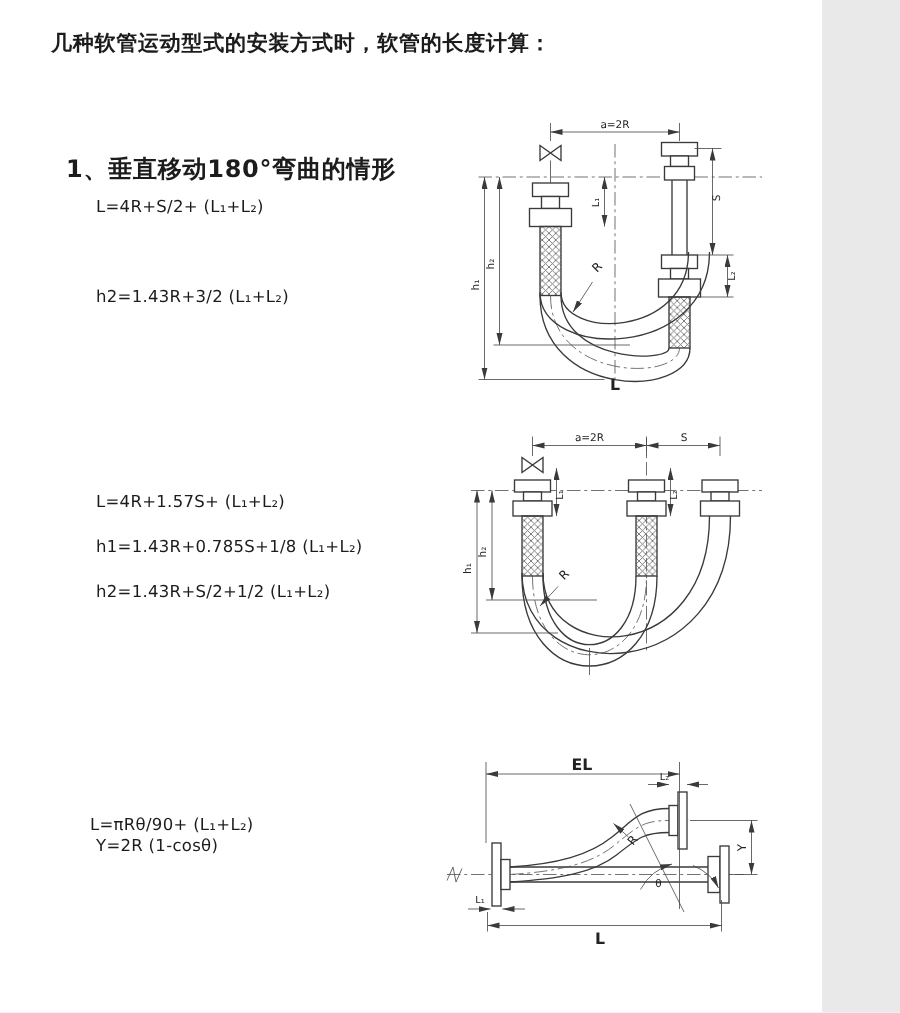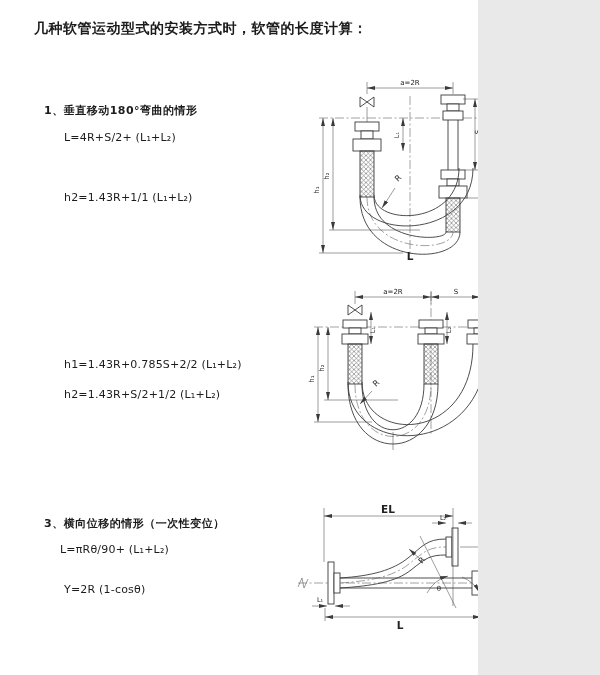--- a/index.html
+++ b/index.html
@@ -1,19 +1,19 @@
 <!DOCTYPE html>
 <html><head>
 <meta charset="utf-8">
 <style>
   html,body{margin:0;padding:0;background:#e9e9e9;}
-  #page{position:relative;width:478px;height:675px;background:#ffffff;overflow:hidden;
+  #page{position:relative;width:548px;height:675px;background:#ffffff;overflow:hidden;
         font-family:"DejaVu Sans","Liberation Sans",sans-serif;color:#1c1c1c;}
   .title{position:absolute;left:34px;top:20px;font-size:14px;font-weight:bold;letter-spacing:.5px;}
-  .sec-head{position:absolute;font-size:11px;font-weight:bold;letter-spacing:.5px;}
+  .sec-head{position:absolute;font-size:16px;font-weight:bold;letter-spacing:.5px;}
   .formula{position:absolute;font-size:11px;font-weight:400;letter-spacing:.2px;white-space:pre;}
   svg{position:absolute;overflow:visible;}
   svg text{font-family:"DejaVu Sans","Liberation Sans",sans-serif;fill:#222;}
   .ln{stroke:#3a3a3a;stroke-width:0.9;fill:none;}
   .thin{stroke:#4a4a4a;stroke-width:0.55;fill:none;}
   .cl{stroke:#555;stroke-width:0.55;fill:none;stroke-dasharray:9 2.5 2 2.5;}
   .fit{stroke:#3a3a3a;stroke-width:0.9;fill:#ffffff;}
   .braid{stroke:#3a3a3a;stroke-width:0.9;fill:url(#braidpat);}
   .dimtxt{font-size:7px;}
   .dimtxt-s{font-size:6.5px;}
@@ -32,21 +32,21 @@
       <pattern id="braidpat" width="4.5" height="4.5" patternUnits="userSpaceOnUse">
         <path d="M0,4.5 L4.5,0 M0,0 L4.5,4.5" stroke="#6f6f6f" stroke-width="0.6" fill="none"></path>
       </pattern>
     </defs>
   </svg>
 
   <div class="title">几种软管运动型式的安装方式时，软管的长度计算：</div>
 
   <div class="sec-head" style="left:44px;top:103px;">1、垂直移动180°弯曲的情形</div>
   <div class="formula" style="left:64px;top:131px;">L=4R+S/2+ (L₁+L₂)</div>
-  <div class="formula" style="left:64px;top:191px;">h2=1.43R+1/1 (L₁+L₂)</div>
+  <div class="formula" style="left:64px;top:191px;">h2=1.43R+3/2 (L₁+L₂)</div>
 
   <svg style="left:303px;top:70px;" width="290" height="192" viewBox="0 0 290 192">
 
     <line class="cl" x1="16" y1="48" x2="205" y2="48"></line>
     <line class="cl" x1="107" y1="26" x2="107" y2="186"></line>
 
     <line class="thin" x1="64" y1="18" x2="150" y2="18" marker-start="url(#arr)" marker-end="url(#arr)"></line>
     <line class="thin" x1="64" y1="12" x2="64" y2="24"></line>
     <line class="thin" x1="150" y1="12" x2="150" y2="24"></line>
     <text class="dimtxt" x="107" y="15" text-anchor="middle">a=2R</text>
@@ -94,21 +94,22 @@
     <text class="dimtxt" x="177" y="62" text-anchor="middle" transform="rotate(-90 177 62)">S</text>
     <line class="thin" x1="182" y1="100" x2="182" y2="128" marker-start="url(#arr)" marker-end="url(#arr)"></line>
     <text class="dimtxt-s" x="187" y="114" text-anchor="middle" transform="rotate(-90 187 114)">L₂</text>
 
     <text class="dimtxt" style="font-size:8px;" x="95" y="112" transform="rotate(-45 95 112)">R</text>
     <line class="thin" x1="92" y1="118" x2="79" y2="138" marker-end="url(#arr)"></line>
 
     <text class="biglab" x="107" y="190" text-anchor="middle">L</text>
   </svg>
 
-  <div class="formula" style="left:64px;top:358px;">h1=1.43R+0.785S+2/2 (L₁+L₂)</div>
+  <div class="formula" style="left:64px;top:328px;">L=4R+1.57S+ (L₁+L₂)</div>
+  <div class="formula" style="left:64px;top:358px;">h1=1.43R+0.785S+1/8 (L₁+L₂)</div>
   <div class="formula" style="left:64px;top:388px;">h2=1.43R+S/2+1/2 (L₁+L₂)</div>
 
   <svg style="left:300px;top:284px;" width="298" height="172" viewBox="0 0 298 172">
 
     <line class="cl" x1="14" y1="43" x2="208" y2="43"></line>
     <line class="cl" x1="131" y1="8" x2="131" y2="152"></line>
 
     <line class="thin" x1="55" y1="7" x2="55" y2="20"></line>
     <line class="thin" x1="131" y1="7" x2="131" y2="20"></line>
     <line class="thin" x1="180" y1="7" x2="180" y2="20"></line>
@@ -150,23 +151,22 @@
     <text class="dimtxt-s" x="75" y="46" text-anchor="middle" transform="rotate(-90 75 46)">L₁</text>
     <line class="thin" x1="147" y1="28" x2="147" y2="60" marker-start="url(#arr)" marker-end="url(#arr)"></line>
     <text class="dimtxt-s" x="151" y="46" text-anchor="middle" transform="rotate(-90 151 46)">L₂</text>
 
     <text class="dimtxt" style="font-size:8px;" x="76" y="103" transform="rotate(-45 76 103)">R</text>
     <line class="thin" x1="72" y1="107" x2="60" y2="120" marker-end="url(#arr)"></line>
 
     <line class="thin" x1="93" y1="148" x2="93" y2="166"></line>
   </svg>
 
-  <div class="sec-head" style="left:44px;top:516px;">3、横向位移的情形（一次性变位）</div>
   <div class="formula" style="left:60px;top:543px;">L=πRθ/90+ (L₁+L₂)</div>
-  <div class="formula" style="left:64px;top:583px;">Y=2R (1-cosθ)</div>
+  <div class="formula" style="left:64px;top:557px;">Y=2R (1-cosθ)</div>
 
   <svg style="left:296px;top:496px;" width="304" height="152" viewBox="0 0 304 152">
 
     <line class="cl" x1="2" y1="87" x2="200" y2="87"></line>
     <polyline class="thin" points="2,91 6,82 8,92 12,83"></polyline>
 
     <rect class="fit" x="32" y="66" width="6" height="42"></rect>
     <rect class="fit" x="38" y="77" width="6" height="20"></rect>
 
     <line class="ln" x1="44" y1="82" x2="176" y2="82"></line>

